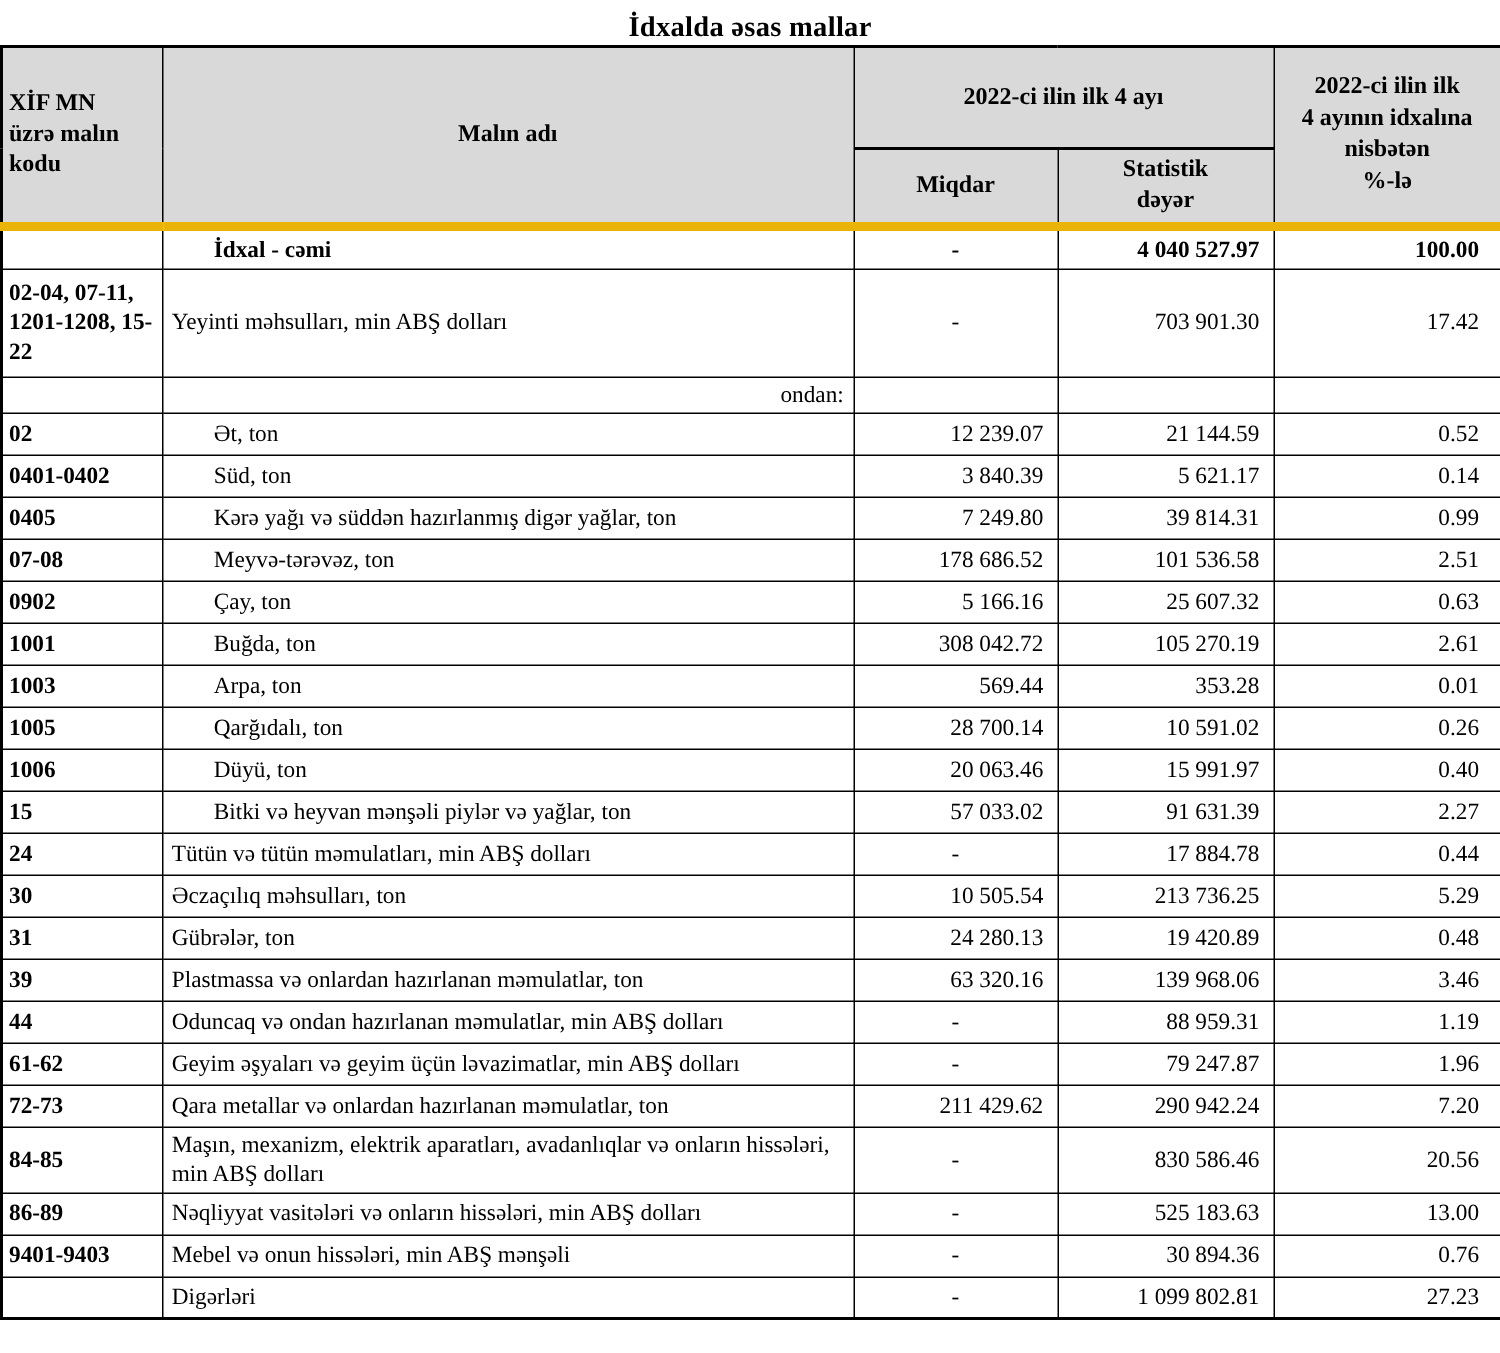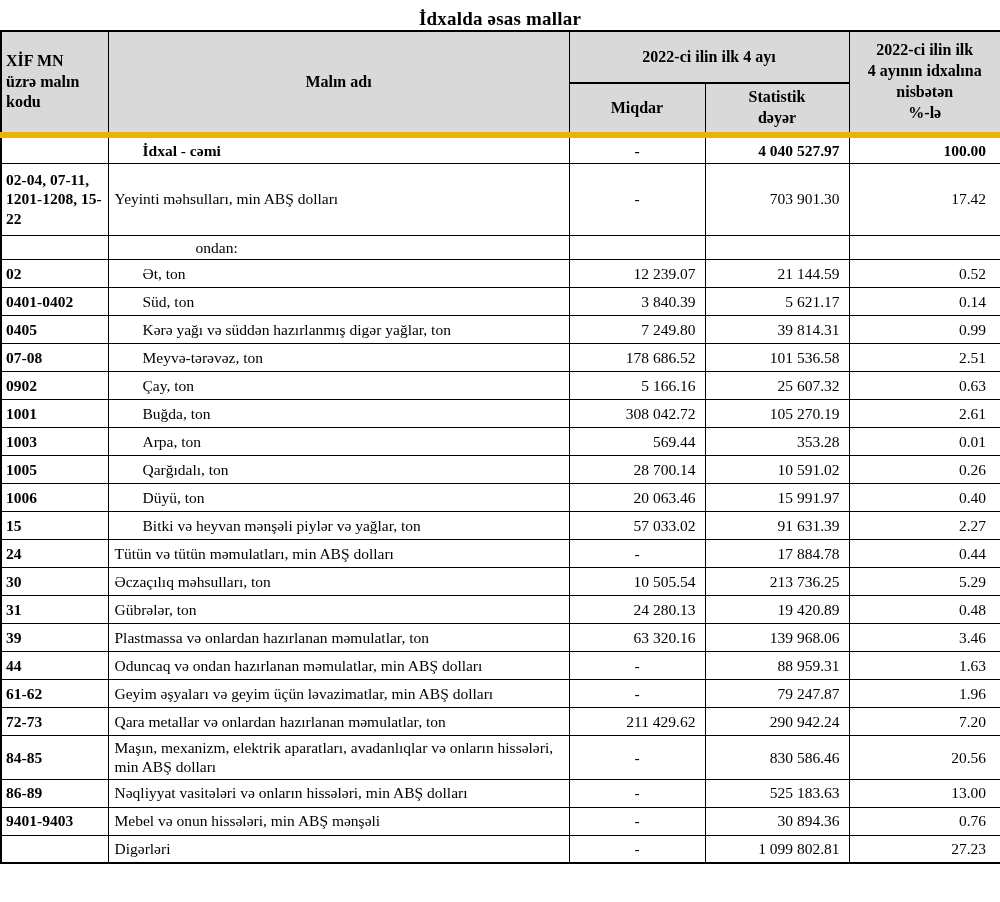--- a/index.html
+++ b/index.html
@@ -38,38 +38,38 @@
     background: #d9d9d9;
     font-weight: bold;
     font-size: 16px;
     vertical-align: middle;
     text-align: center;
     white-space: pre-line;
     line-height: 1.3;
     padding: 3px 4px;
   }
   .th-code { text-align: left; padding-left: 4px; }
-  .th-period { height: 52px; border-bottom: 2px solid #000; }
+  .th-period { height: 68px; border-bottom: 2px solid #000; }
   .th-sub { height: 52px; }
   tbody td {
     font-size: 15.5px;
     height: 28px;
     vertical-align: middle;
     padding: 2px 6px;
     line-height: 1.25;
   }
   tbody tr:first-child td { border-top: 6px solid #eab308; }
   .col-code { padding: 2px 4px; font-weight: bold; }
   .col-qty, .col-value { text-align: right; padding-right: 9px; }
   .col-share { text-align: right; padding-right: 14px; }
   td.dash { text-align: center; padding-right: 6px; }
   .row-total td { font-weight: bold; height: 28px; }
   .row-total .col-name, .row-sub .col-name { padding-left: 34px; }
   .row-ondan td { height: 21px; }
-  .row-ondan .col-name { padding-left: 87px; }
+  .row-ondan .col-name { padding-left: 87px; text-align: right; }
   .row-tall td { height: 72px; }
 </style>
 </head>
 <body>
 
 <div class="page">
   <h1 class="title">İdxalda əsas mallar</h1>
 
   <table class="main">
     <colgroup>
@@ -215,21 +215,21 @@
           <td class="col-name">Plastmassa və onlardan hazırlanan məmulatlar, ton</td>
           <td class="col-qty">63 320.16</td>
           <td class="col-value">139 968.06</td>
           <td class="col-share">3.46</td>
         </tr>
         <tr class="row-plain">
           <td class="col-code">44</td>
           <td class="col-name">Oduncaq və ondan hazırlanan məmulatlar, min ABŞ dolları</td>
           <td class="col-qty dash">-</td>
           <td class="col-value">88 959.31</td>
-          <td class="col-share">1.63</td>
+          <td class="col-share">1.19</td>
         </tr>
         <tr class="row-plain">
           <td class="col-code">61-62</td>
           <td class="col-name">Geyim əşyaları və geyim üçün ləvazimatlar, min ABŞ dolları</td>
           <td class="col-qty dash">-</td>
           <td class="col-value">79 247.87</td>
           <td class="col-share">1.96</td>
         </tr>
         <tr class="row-plain">
           <td class="col-code">72-73</td>

